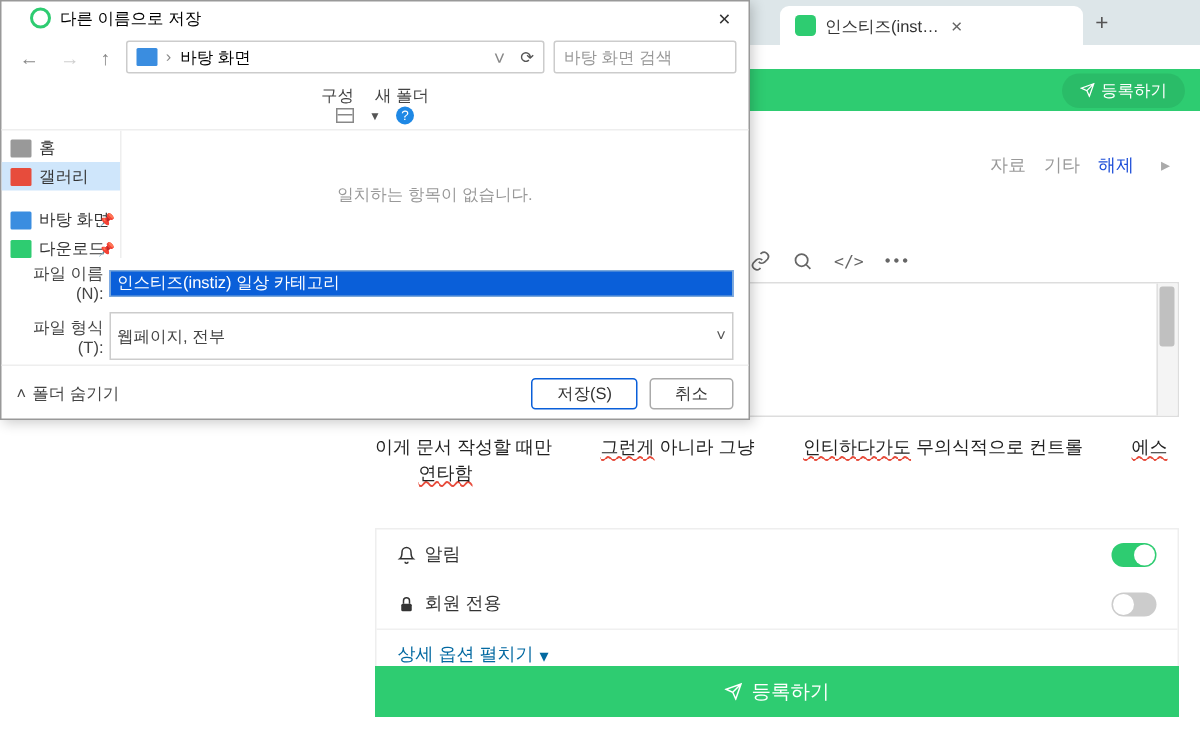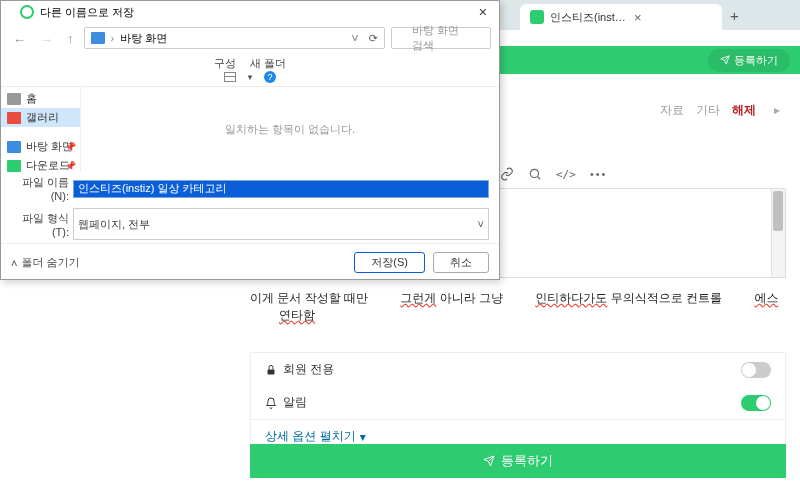--- a/index.html
+++ b/index.html
@@ -13,21 +13,21 @@
   .tab .close { color: #666; font-size: 13px; }
   .newtab { margin-left: 8px; color: #555; font-size: 15px; }
 
   
   .greenbar { position: absolute; top: 46px; left: 0; right: 0; height: 28px; background: #2ecc71; display: flex; align-items: center; justify-content: flex-end; padding-right: 10px; }
   .registerbtn { background: rgba(0,0,0,0.08); color: #fff; border-radius: 14px; padding: 4px 12px; display: flex; align-items: center; gap: 4px; font-size: 11px; }
 
   
   .catrow { position: absolute; top: 98px; left: 0; right: 0; height: 24px; display: flex; align-items: center; justify-content: flex-end; padding-right: 20px; gap: 12px; font-size: 12px; }
   .catrow .cat { color: #999; }
-  .catrow .cat.sel { color: #b91c1c; font-weight: bold; }
+  .catrow .cat.sel { color: #1d4ed8; font-weight: normal; }
   .catrow .chev { color: #aaa; margin-left: 6px; }
 
   
   .edtoolbar { position: absolute; top: 164px; left: 500px; right: 14px; height: 20px; display: flex; align-items: center; gap: 14px; color: #666; }
   .edtoolbar svg { width: 14px; height: 14px; }
 
   
   .editbox { position: absolute; top: 188px; left: 250px; right: 14px; height: 90px; border: 1px solid #ddd; background: #fff; }
   .scrollbar { position: absolute; right: 0; top: 0; bottom: 0; width: 14px; background: #f4f4f4; border-left: 1px solid #e0e0e0; }
   .scrollthumb { position: absolute; right: 2px; top: 2px; width: 10px; height: 40px; background: #c0c0c0; border-radius: 2px; }
@@ -57,21 +57,21 @@
   .titlebar .tleft { display: flex; align-items: center; gap: 6px; margin-left: 13px; }
   .titlebar .ticon { width: 14px; height: 14px; border: 2px solid #2ecc71; border-radius: 50%; }
   .titlebar .tclose { font-size: 14px; color: #333; padding: 0 6px; }
 
   .navrow { display: flex; align-items: center; gap: 6px; padding: 4px 8px; }
   .navbtn { color: #888; font-size: 13px; padding: 0 4px; }
   .pathbox { flex: 1; border: 1px solid #ccc; border-radius: 2px; height: 22px; display: flex; align-items: center; gap: 6px; padding: 0 6px; font-size: 11px; }
   .pathbox .foldericon { width: 14px; height: 12px; background: #3a8de0; border-radius: 1px; }
   .pathbox .chevr { color: #888; }
   .refreshbtn { color: #555; }
-  .searchbox { width: 100px; border: 1px solid #ccc; border-radius: 2px; height: 22px; display: flex; align-items: center; padding: 0 20px; font-size: 11px; color: #999; }
+  .searchbox { width: 122px; border: 1px solid #ccc; border-radius: 2px; height: 22px; display: flex; align-items: center; padding: 0 6px; font-size: 11px; color: #999; }
 
   .toolrow { display: flex; align-items: center; justify-content: space-between; padding: 3px 8px; border-bottom: 1px solid #eee; font-size: 11px; flex-direction: column; }
   .toolrow .tleft2 { display: flex; align-items: center; gap: 14px; color: #444; }
   .toolrow .tright2 { display: flex; align-items: center; gap: 10px; color: #555; }
   .viewicon { width: 12px; height: 10px; border: 1px solid #888; position: relative; }
   .viewicon::after { content: ''; position: absolute; left: 0; right: 0; top: 3px; border-top: 1px solid #888; }
   .helpicon { width: 12px; height: 12px; border-radius: 50%; background: #1e88e5; color: #fff; font-size: 9px; display: flex; align-items: center; justify-content: center; }
 
   .body2 { flex: 1; display: flex; overflow: hidden; }
   .sidebar { width: 80px; border-right: 1px solid #eee; padding: 2px 0; font-size: 11px; overflow: hidden; }
@@ -147,37 +147,37 @@
   </div>
 </div>
 
 <div class="textline">
   <span>이게 문서 작성할 때만 </span><span class="u">그런게</span><span> 아니라 그냥 </span><span class="u">인티하다가도</span><span> 무의식적으로 컨트롤 </span><span class="u">에스</span><span> </span><span class="u">연타함</span>
 </div>
 
 <div class="optpanel">
   <div class="optrow">
     <div class="left">
+      <svg width="12" height="12" viewBox="0 0 24 24" fill="none" stroke="#333" stroke-width="2">
+          <path d="M18 8a6 6 0 1 0-12 0c0 7-3 9-3 9h18s-3-2-3-9"></path>
+          <path d="M14 21a2 2 0 0 1-4 0"></path>
+        </svg>
+      <span>알림</span>
+    </div>
+    <div class="toggle on"></div>
+  </div>
+  <div class="optrow">
+    <div class="left">
       <svg width="12" height="12" viewBox="0 0 24 24" fill="#333">
           <rect x="5" y="11" width="14" height="10" rx="2"></rect>
           <path d="M8 11V7a4 4 0 0 1 8 0v4" fill="none" stroke="#333" stroke-width="2"></path>
         </svg>
       <span>회원 전용</span>
     </div>
     <div class="toggle off"></div>
-  </div>
-  <div class="optrow">
-    <div class="left">
-      <svg width="12" height="12" viewBox="0 0 24 24" fill="none" stroke="#333" stroke-width="2">
-          <path d="M18 8a6 6 0 1 0-12 0c0 7-3 9-3 9h18s-3-2-3-9"></path>
-          <path d="M14 21a2 2 0 0 1-4 0"></path>
-        </svg>
-      <span>알림</span>
-    </div>
-    <div class="toggle on"></div>
   </div>
   <div class="expandrow">
     <span>상세 옵션 펼치기</span>
     <span>▾</span>
   </div>
 </div>
 
 <div class="submitbtn">
   <svg width="12" height="12" viewBox="0 0 24 24" fill="none" stroke="#fff" stroke-width="2">
       <path d="M22 2L11 13M22 2l-7 20-4-9-9-4 20-7z"></path>

